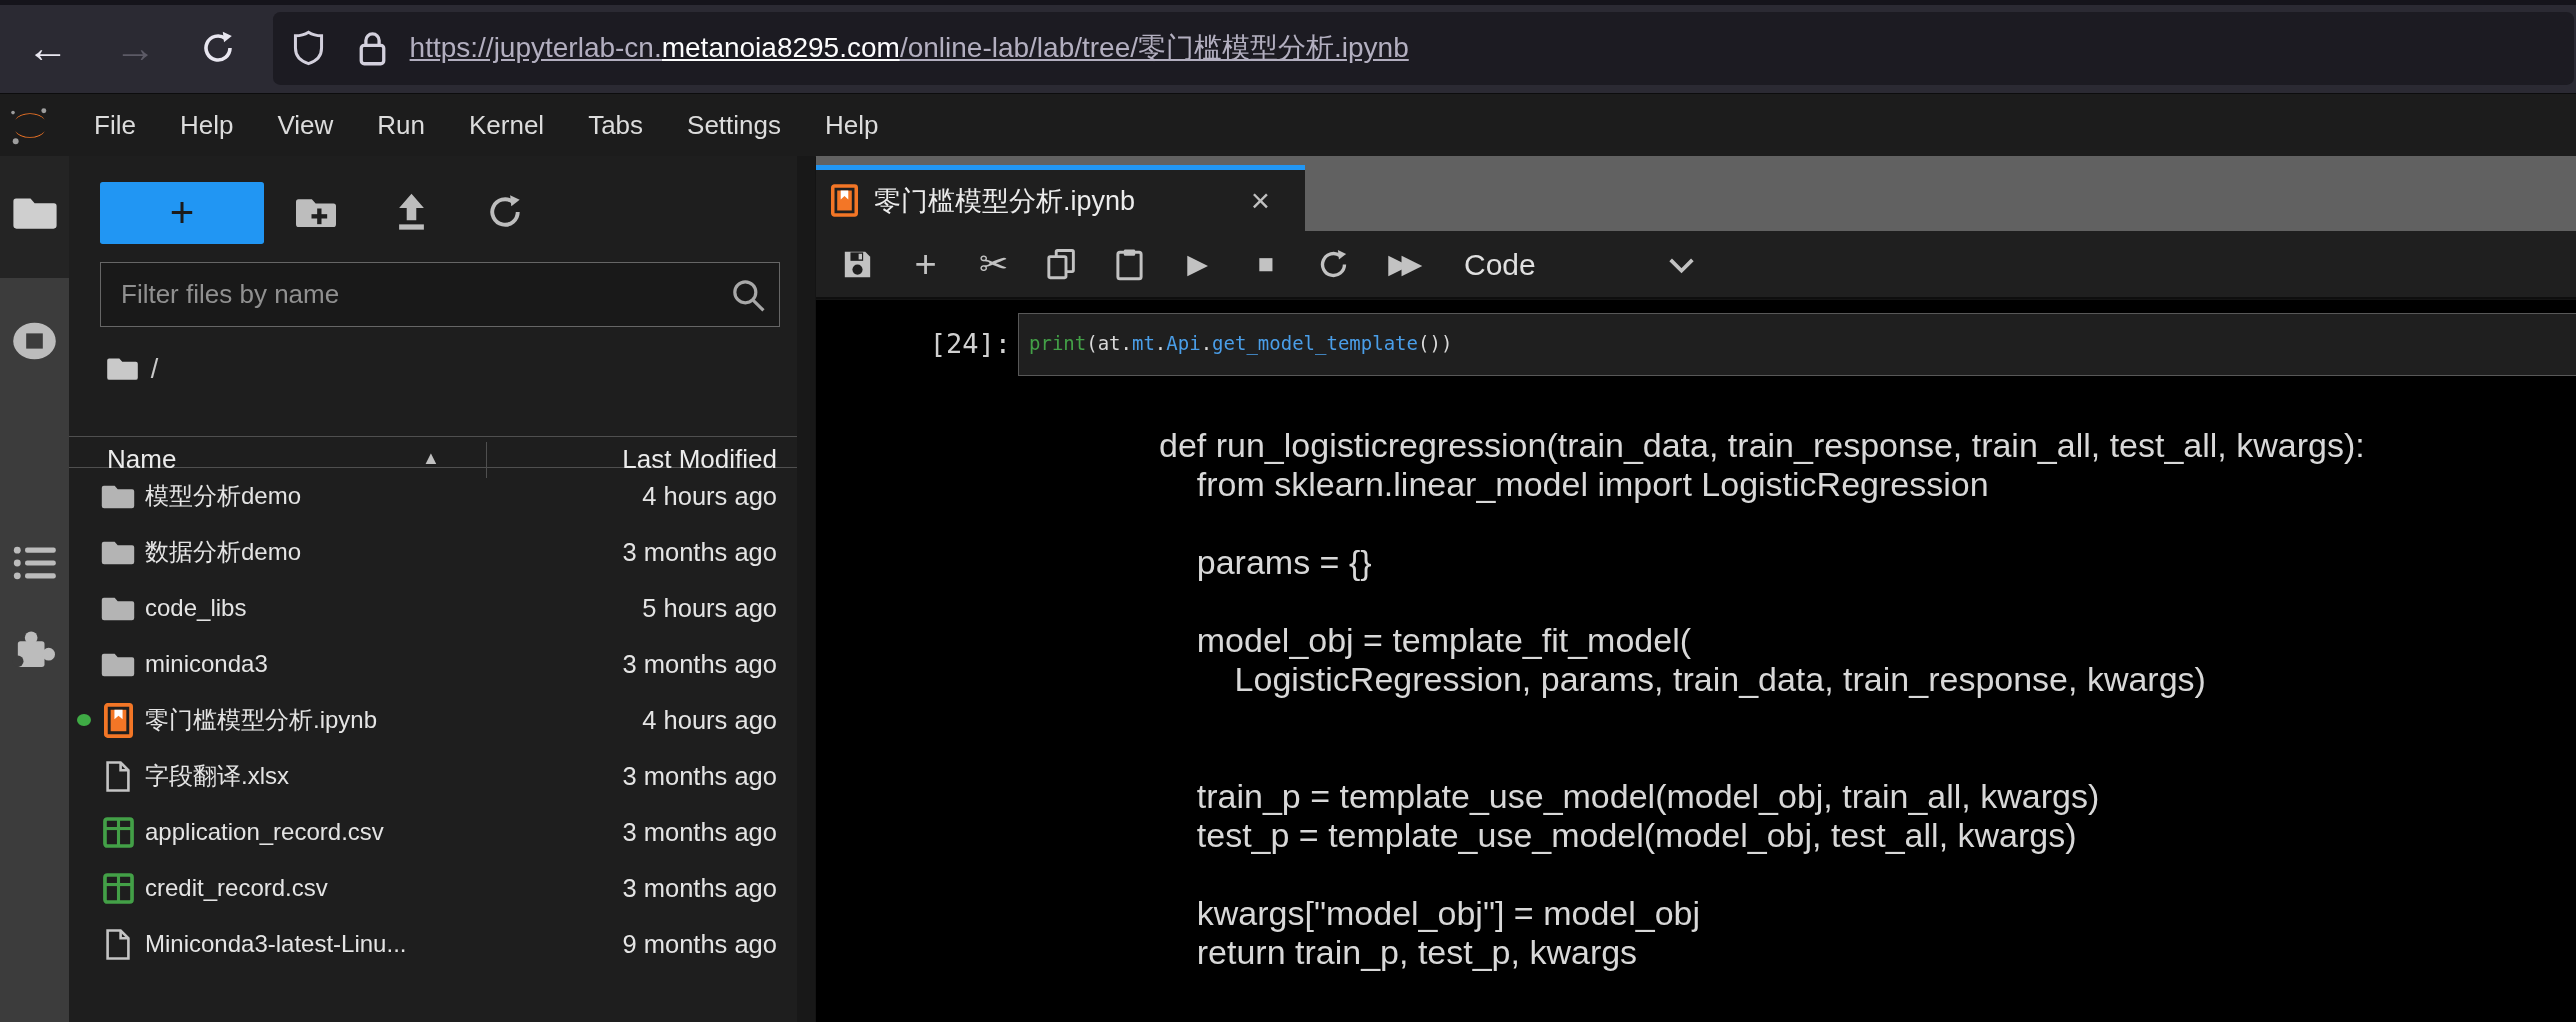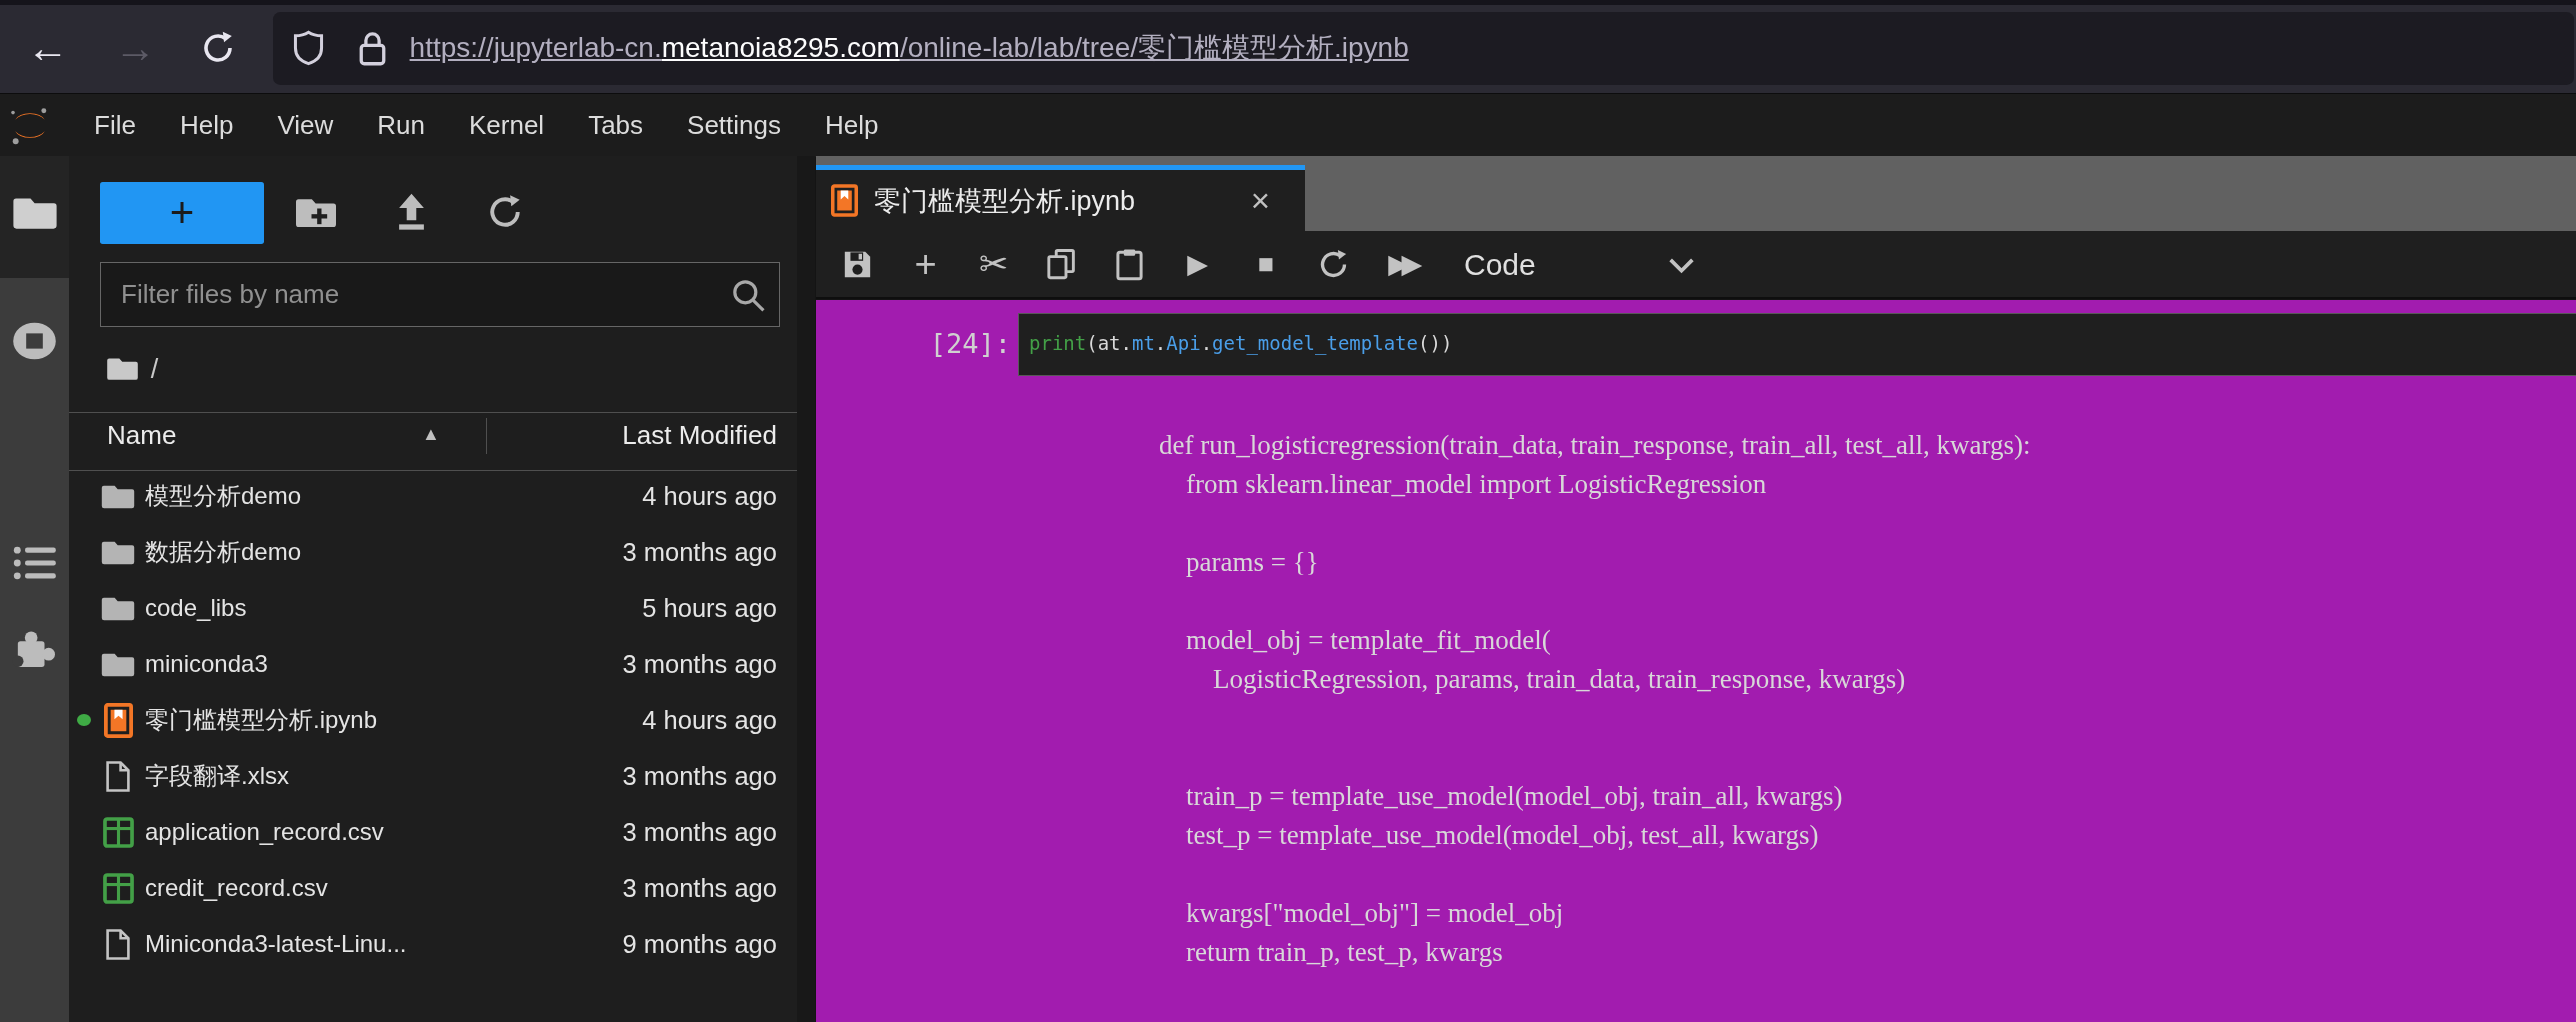--- a/index.html
+++ b/index.html
@@ -41,21 +41,21 @@
   .fb-tool { position:absolute; top:36px; width:40px; height:40px; display:flex;
              align-items:center; justify-content:center; }
   #filter { position:absolute; left:31px; top:106px; width:680px; height:65px;
             background:#191919; border:1.8px solid #666; color:#c9c9c9;
             font-size:26px; padding:0 55px 0 20px; outline:none;
             font-family:"Liberation Sans", sans-serif; }
   #filter::placeholder { color:#909090; }
   #filter-search { position:absolute; left:662px; top:122px; }
   #crumb { position:absolute; left:38px; top:195px; height:36px; display:flex;
            align-items:center; gap:12.7px; color:#c9c9c9; font-size:27px; }
-  #listhead { position:absolute; left:0; top:256px; width:728px; height:59px;
+  #listhead { position:absolute; left:0; top:280px; width:728px; height:32px;
               border-top:0.9px solid #4f4f4f; border-bottom:0.9px solid #4f4f4f;
               font-size:26px; color:#ececec; }
   #listhead .nm { position:absolute; left:38px; top:7.3px; }
   #listhead .tri { position:absolute; left:353px; top:11px; font-size:18px; color:#c0c0c0; }
   #listhead .sep { position:absolute; left:417px; top:4.5px; width:0.9px; height:36px; background:#4f4f4f; }
   #listhead .lm { position:absolute; right:20px; top:7.3px; }
   #rows { position:absolute; left:0; top:312px; width:728px; }
   .frow { position:relative; width:728px; height:56px; }
   .frow .ric { position:absolute; left:31px; top:0; width:36px; height:56px;
                display:flex; align-items:center; justify-content:center; }
@@ -78,30 +78,30 @@
   #tab .cls { position:absolute; right:35px; font-size:33px; color:#c0c0c0; line-height:1; }
   #nbtoolbar { position:absolute; left:0; top:75px; width:1760px; height:68px; background:#1f1f1f;
                border-bottom:2.7px solid #0e0e0e; display:flex; align-items:center; padding-left:23.6px; }
   .tb { width:36px; height:42px; margin-right:32px; display:flex; align-items:center;
         justify-content:center; color:#c2c2c2; font-size:27px; }
   .tb.glyph { font-size:29px; }
   #mode { position:absolute; left:648px; top:0; height:68px; line-height:68px;
           font-size:30px; color:#e0e0e0; }
   #mode-chev { position:absolute; left:850px; top:20px; }
 
-  #nbcontent { position:absolute; left:0; top:144px; width:1760px; height:722px; background:#a21caf; }
+  #nbcontent { position:absolute; left:0; top:144px; width:1760px; height:722px; background:#000000; }
   #prompt { position:absolute; left:0; top:24.6px; width:195px; text-align:right;
             font-family:"DejaVu Sans Mono", monospace; font-size:27px; line-height:38px; color:#d0d0d0; }
   #cellbox { position:absolute; left:202px; top:12.7px; width:1566px; height:63px;
              background:#1f1f1f; border:1.8px solid #585858; }
   #cellcode { position:absolute; left:10px; top:0; height:59px; line-height:59px;
               font-family:"DejaVu Sans Mono", monospace; font-size:19px; white-space:pre; }
   .tok-def { color:#d9d9d9; } .tok-green { color:#43a047; } .tok-blue { color:#4a9ee8; }
-  #output { position:absolute; left:343px; top:126px; font-family:Liberation Serif, serif;
-            font-size:27px; line-height:39px; color:#d8d8d8; white-space:pre; }
+  #output { position:absolute; left:343px; top:126px; font-family:Liberation Sans, sans-serif;
+            font-size:34px; line-height:39px; color:#d8d8d8; white-space:pre; }
 </style>
 </head>
 <body>
 
 <div id="browser">
   <div class="topstrip"></div>
   <div class="navbtn" id="back" style="left:15.5px;">←</div>
   <div class="navbtn" id="fwd" style="left:103px;">→</div>
   <div class="navbtn" style="left:186px;">
     <svg width="36" height="36" viewBox="0 0 24 24">

